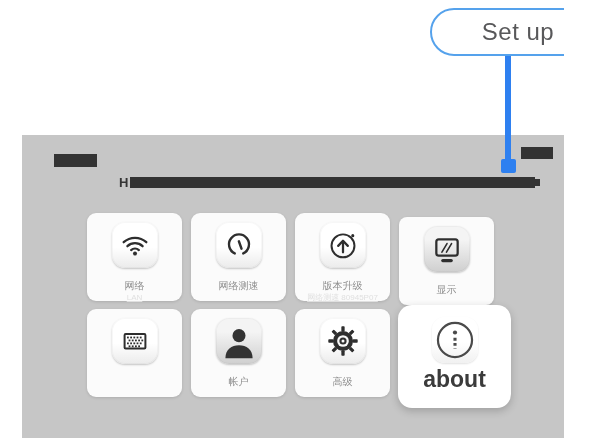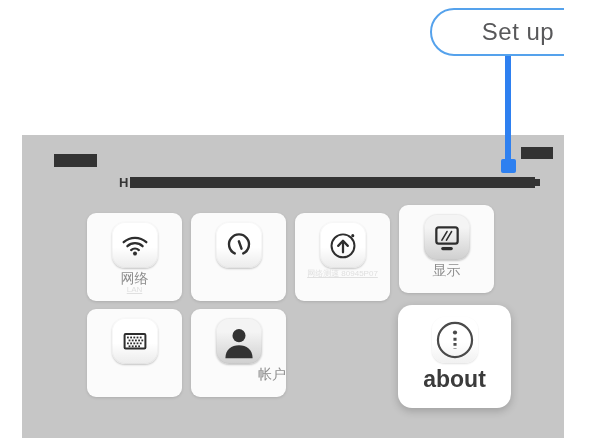--- a/index.html
+++ b/index.html
@@ -38,37 +38,37 @@
   .titlebar .tnotch { width:5px; height:7px; background:#333333; }
 
   
   .tile {
     position:absolute; width:95px; height:88px; background:#fbfbfb;
     border-radius:9px; box-shadow:0 1px 3px rgba(0,0,0,.13); text-align:center;
   }
   .t1 { left:65px;  top:78px; }
   .t2 { left:169px; top:78px; }
   .t3 { left:273px; top:78px; }
-  .t4 { left:377px; top:70px; }
+  .t4 { left:377px; top:82px;border-radius:8px; }
   .t5 { left:65px;  top:174px; }
-  .t6 { left:169px; top:174px;text-align:right; }
+  .t6 { left:169px; top:174px; }
   .t7 { left:273px; top:174px; }
   .tile-about {
     left:376px; top:170px; width:113px; height:103px; background:#ffffff;
     border-radius:14px; box-shadow:0 3px 9px rgba(0,0,0,.20); z-index:2;
   }
   .appicon {
     width:46px; height:46px; margin:9px auto 0; border-radius:13px;
     background:linear-gradient(180deg,#ffffff 55%,#ebebeb);
     box-shadow:0 1px 2px rgba(0,0,0,.22), inset 0 0 0 1px rgba(0,0,0,.03);
     display:flex; align-items:center; justify-content:center; overflow:hidden;
   }
   .appicon.dark { background:linear-gradient(180deg,#f4f4f4 30%,#cfcfcf); }
   .tile-about .appicon { margin-top:12px; background:linear-gradient(180deg,#ffffff 55%,#f1f1f1); box-shadow:0 1px 2px rgba(0,0,0,.12); }
-  .tlabel { margin-top:4px; font-size:14px; color:#8e8e8e; line-height:12px; }
+  .tlabel { margin-top:12px; font-size:10px; color:#8e8e8e; line-height:12px; }
   .tsub   { margin-top:1px; font-size:8px; color:#e0e0e0; line-height:9px;text-decoration:underline; }
   .tile-about .tlabel { margin-top:3px; font-size:23px; font-weight:bold; color:#3b3b3b; line-height:26px; }
   svg { display:block; }
 </style>
 </head>
 <body>
 
 <div class="page">
 
   <div class="callout">
@@ -101,31 +101,33 @@
       <div class="tsub">LAN</div>
     </div>
 
     <div class="tile t2">
       <div class="appicon">
         <svg width="32" height="32" viewBox="0 0 24 24" fill="none" stroke="#2e2e2e" stroke-width="1.8" stroke-linecap="round">
           <path d="M8.83 18.3 A7.5 7.5 0 1 1 15.17 18.3"></path>
           <line x1="11.9" y1="9.2" x2="13.9" y2="14.8"></line>
         </svg>
       </div>
+      <div class="tlabel">网络测速</div>
     </div>
 
     <div class="tile t3">
       <div class="appicon">
         <svg width="34" height="34" viewBox="0 0 24 24" fill="none" stroke="#2e2e2e" stroke-width="1.4" stroke-linecap="round" stroke-linejoin="round">
           <circle cx="12" cy="12.6" r="8.1"></circle>
           <line x1="12" y1="17.2" x2="12" y2="9.4" stroke-width="1.6"></line>
           <polyline points="8.6,12.6 12,9 15.4,12.6" stroke-width="1.6"></polyline>
           <circle cx="18.9" cy="5.4" r="1.1" fill="#2e2e2e" stroke="none"></circle>
         </svg>
       </div>
+      <div class="tlabel">版本升级</div>
       <div class="tsub">网络测速 80945P07</div>
     </div>
 
     <div class="tile t4">
       <div class="appicon dark">
         <svg width="32" height="32" viewBox="0 0 24 24" fill="none" stroke="#2e2e2e" stroke-width="1.7" stroke-linecap="round">
           <rect x="4" y="4.8" width="16" height="12.2" rx="1.8"></rect>
           <line x1="8.2" y1="14.4" x2="12" y2="7.9" stroke-width="1.2"></line>
           <line x1="11.6" y1="14.4" x2="15.4" y2="7.9" stroke-width="1.2"></line>
           <line x1="8.8" y1="20.7" x2="15.2" y2="20.7" stroke-width="2.3"></line>
@@ -166,20 +168,41 @@
     <div class="tile t6">
       <div class="appicon dark">
         <svg width="46" height="46" viewBox="0 0 24 24" fill="#333333">
           <circle cx="12" cy="9.2" r="3.4"></circle>
           <path d="M4.9 21c0-4.7 3.2-6.8 7.1-6.8s7.1 2.1 7.1 6.8z"></path>
         </svg>
       </div>
       <div class="tlabel">帐户</div>
     </div>
 
+    <div class="tile t7">
+      <div class="appicon">
+        <svg width="36" height="36" viewBox="0 0 24 24">
+          <g fill="#2e2e2e">
+            <rect x="10.9" y="2.2" width="2.2" height="3.4" rx="0.5"></rect>
+            <rect x="10.9" y="2.2" width="2.2" height="3.4" rx="0.5" transform="rotate(45 12 12)"></rect>
+            <rect x="10.9" y="2.2" width="2.2" height="3.4" rx="0.5" transform="rotate(90 12 12)"></rect>
+            <rect x="10.9" y="2.2" width="2.2" height="3.4" rx="0.5" transform="rotate(135 12 12)"></rect>
+            <rect x="10.9" y="2.2" width="2.2" height="3.4" rx="0.5" transform="rotate(180 12 12)"></rect>
+            <rect x="10.9" y="2.2" width="2.2" height="3.4" rx="0.5" transform="rotate(225 12 12)"></rect>
+            <rect x="10.9" y="2.2" width="2.2" height="3.4" rx="0.5" transform="rotate(270 12 12)"></rect>
+            <rect x="10.9" y="2.2" width="2.2" height="3.4" rx="0.5" transform="rotate(315 12 12)"></rect>
+            <circle cx="12" cy="12" r="6.7"></circle>
+          </g>
+          <circle cx="12" cy="12" r="3.9" fill="#f7f7f7"></circle>
+          <circle cx="12" cy="12" r="2.4" fill="#2e2e2e"></circle>
+          <circle cx="12" cy="12" r="1.0" fill="#f7f7f7"></circle>
+        </svg>
+      </div>
+      <div class="tlabel">高级</div>
+    </div>
 
     <div class="tile tile-about">
       <div class="appicon">
         <svg width="44" height="44" viewBox="0 0 24 24" fill="none" stroke="#4a4a4a">
           <circle cx="12" cy="12" r="9.3" stroke-width="1.2"></circle>
           <circle cx="12" cy="7.9" r="1.15" fill="#4a4a4a" stroke="none"></circle>
           <line x1="12" y1="10.8" x2="12" y2="16.6" stroke-width="1.7" stroke-dasharray="1.6 1.2"></line>
         </svg>
       </div>
       <div class="tlabel">about</div>

